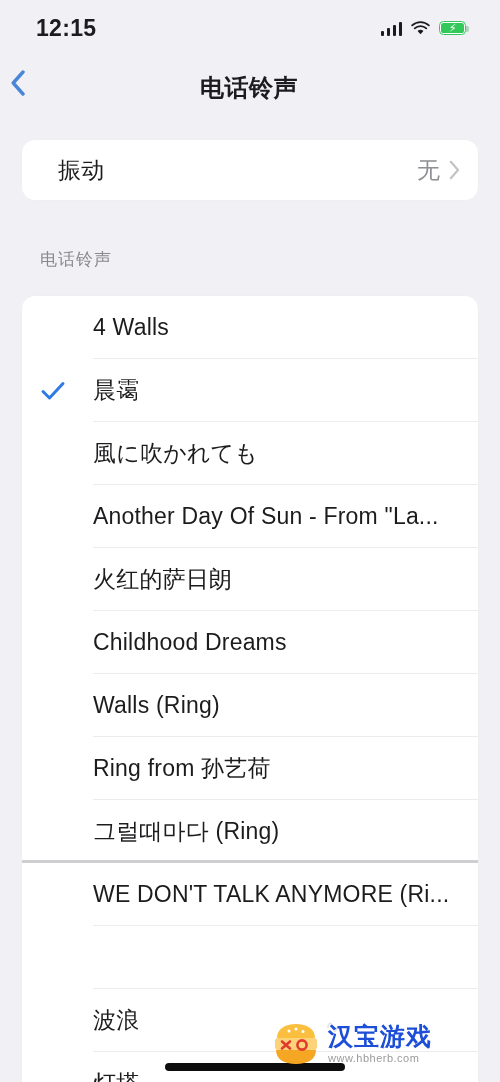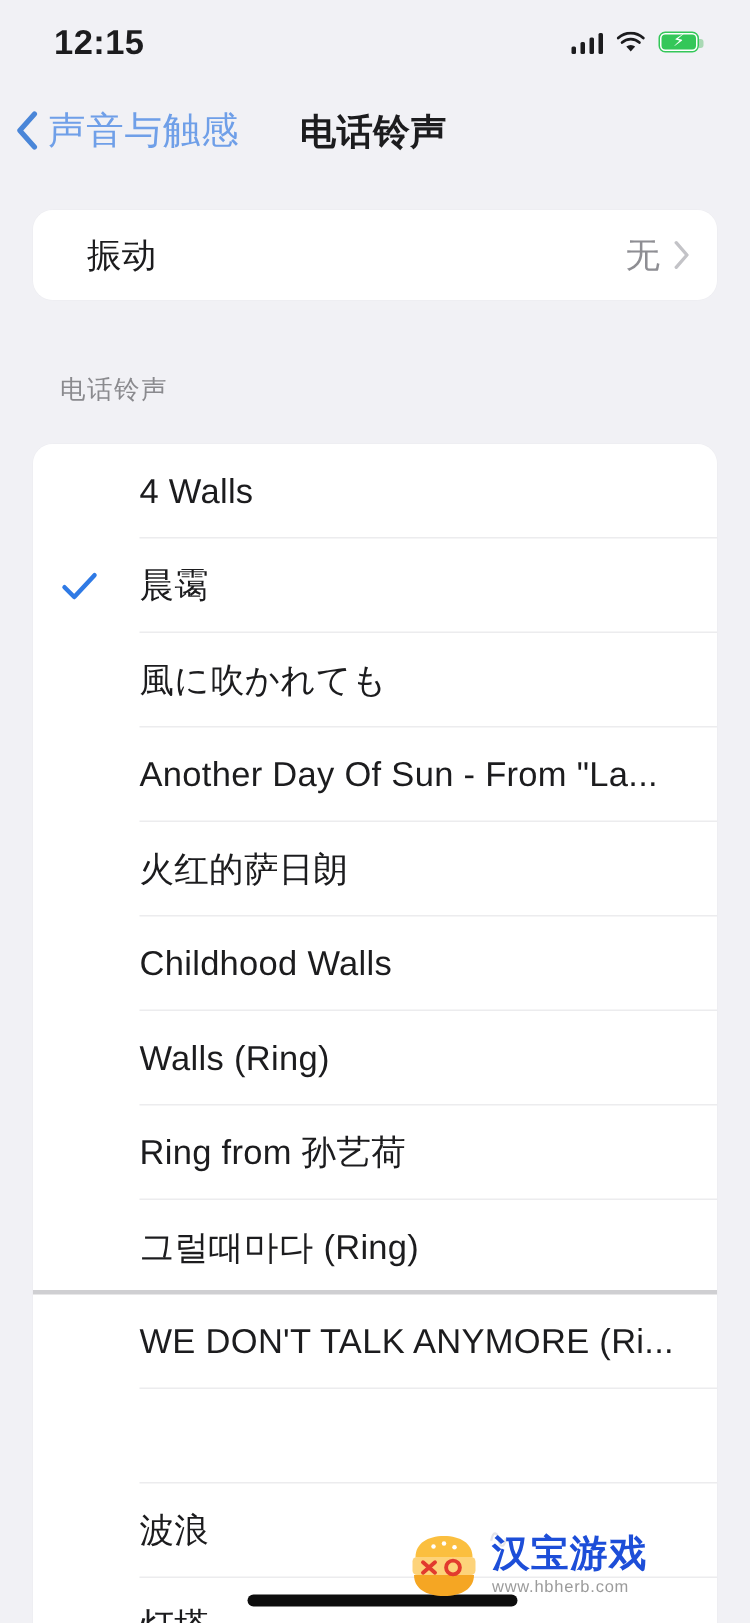--- a/index.html
+++ b/index.html
@@ -149,21 +149,20 @@
     </div>
   </div>
 
   <div class="navbar">
     <div class="back">
       <span>
         <svg class="chev" viewBox="0 0 16 26">
           <path d="M13 2 L3.2 13 L13 24" stroke="#4a86d8" stroke-width="3.4" fill="none" stroke-linecap="round" stroke-linejoin="round"></path>
         </svg>
       </span>
-      <span class="back-label">声音与触感</span>
     </div>
     <div class="nav-title">电话铃声</div>
   </div>
 
   <div class="card" id="vibration-card">
     <div class="row vib-row">
       <span class="row-label">振动</span>
       <span class="vib-right">
         <span class="vib-value">无</span>
         <span>
@@ -197,21 +196,21 @@
           </div>
           <div class="row">
             <span class="row-label">Another Day Of Sun - From "La...</span>
             <div class="sep"></div>
           </div>
           <div class="row">
             <span class="row-label">火红的萨日朗</span>
             <div class="sep"></div>
           </div>
           <div class="row">
-            <span class="row-label">Childhood Walls</span>
+            <span class="row-label">Childhood Dreams</span>
             <div class="sep"></div>
           </div>
           <div class="row">
             <span class="row-label">Walls (Ring)</span>
             <div class="sep"></div>
           </div>
           <div class="row">
             <span class="row-label">Ring from 孙艺荷</span>
             <div class="sep"></div>
           </div>

